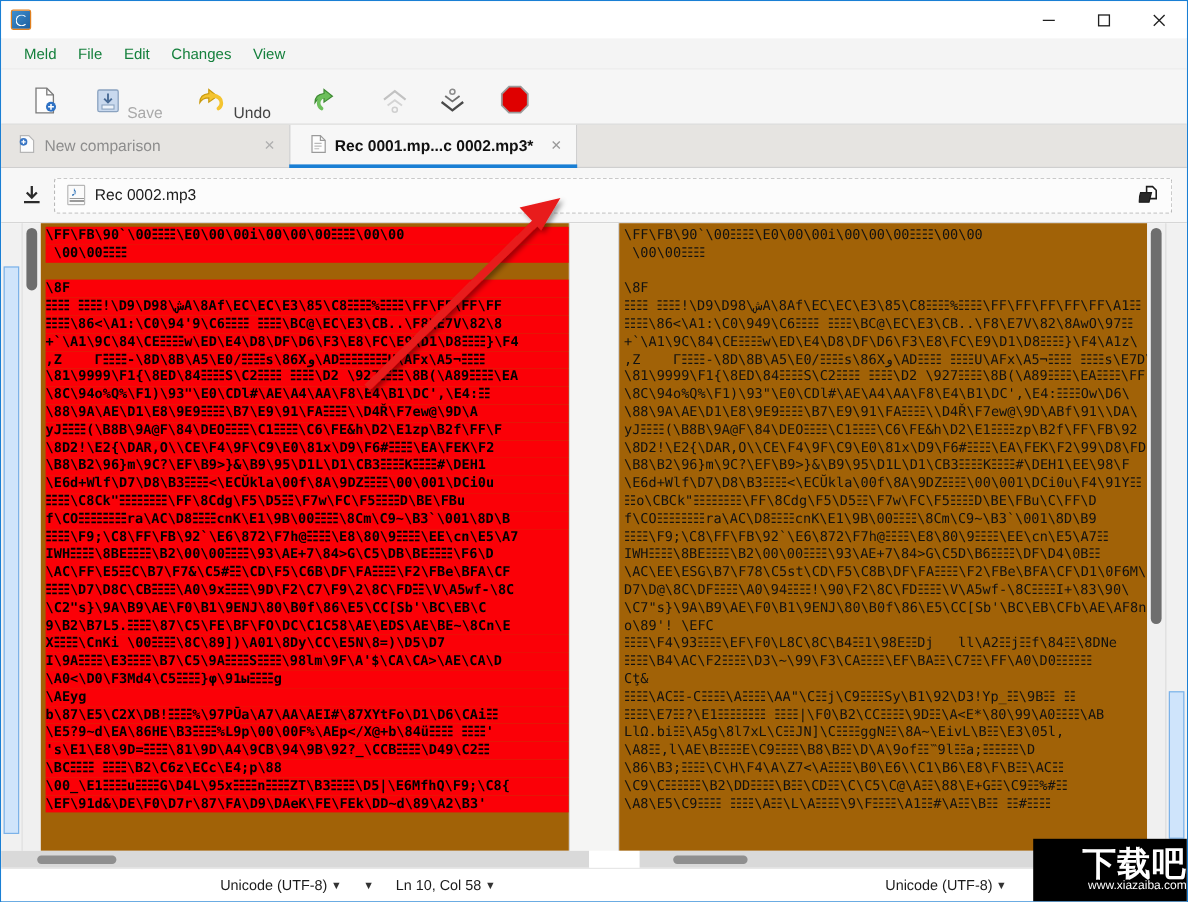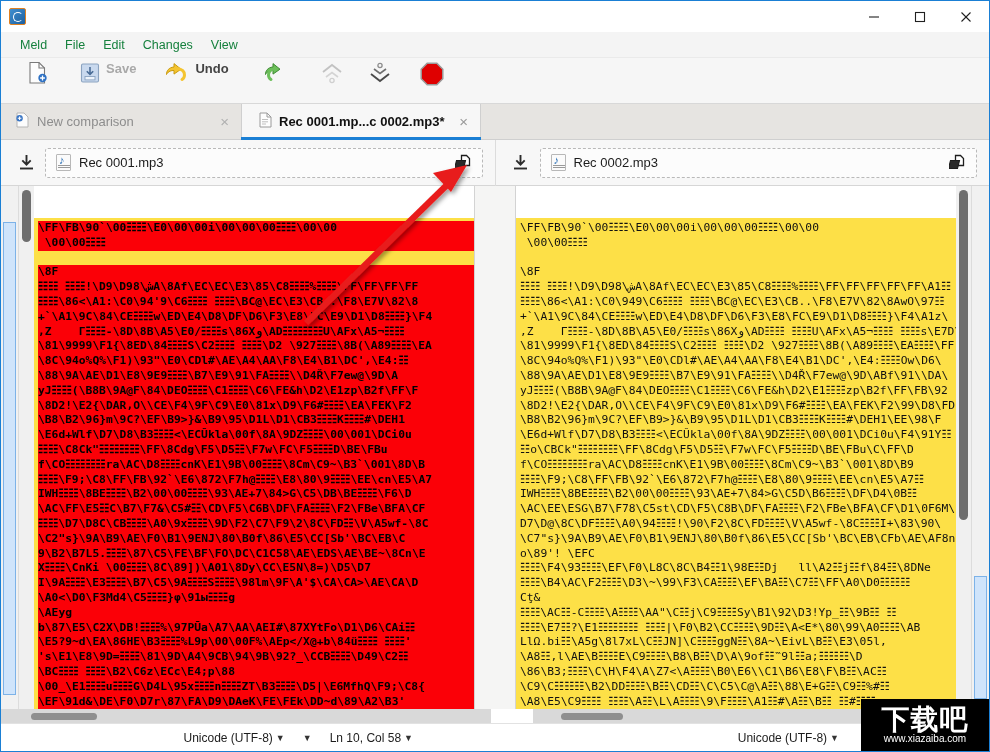--- a/index.html
+++ b/index.html
@@ -65,22 +65,22 @@
   
   .toolbar {
     height: 46px; flex: none;
     display: flex; align-items: center;
     background: #f6f6f6;
     border-bottom: 1px solid #d8d8d8;
     padding-left: 8px; gap: 2px;
   }
   .tb-btn {
     height: 40px; min-width: 38px;
-    display: flex; align-items: flex-start; justify-content: center;
-    gap: 5px; padding: 0 6px; font-weight: bold;
+    display: flex; align-items: flex-end; justify-content: center;
+    gap: 5px; padding: 0 6px;
   }
   .tb-label { font-size: 13px; color: #444; }
   .tb-label.dim { color: #a9a9a9; }
 
   
   .tabstrip {
     height: 36px; flex: none;
     display: flex; align-items: stretch;
     background: #e6e4e1;
     border-bottom: 1px solid #cfcfcf;
@@ -159,21 +159,21 @@
   .vscroll {
     width: 15px; flex: none; background: #f0f0f0; position: relative;
   }
   .vscroll .thumb {
     position: absolute; left: 3px; width: 9px; border-radius: 5px;
     background: #6e6e6e;
   }
 
   .textpane {
     flex: 1 1 0; min-width: 0; position: relative;
-    overflow: hidden; background: #fde047; margin-top: 32px;
+    overflow: hidden; background: #a16207;
   }
   .code {
     font-family: "DejaVu Sans Mono", "Liberation Mono", monospace;
     font-size: 11.3px; line-height: 14.8px;
     white-space: pre; color: #111;
     padding: 3px 0 0 4px;
   }
   .code.left .ln { background: #fb0007; color: #000; font-weight: bold; }
   .code.left .ln.plain { background: transparent; font-weight: normal; }
   .code .ln { display: block; }
@@ -208,21 +208,21 @@
     position: absolute; left: 0; top: 0; width: 990px; height: 752px;
     pointer-events: none; z-index: 40;
   }
 
   
   .watermark {
     position: absolute; right: 0; bottom: 0;
     width: 128px; height: 52px; z-index: 50;
     background: #000; color: #fff;
     display: flex; flex-direction: column;
-    align-items: center; justify-content: center;
+    align-items: flex-end; justify-content: center;
   }
   .wm-cn { font-size: 28px; font-weight: bold; line-height: 1;
            letter-spacing: 1px; font-family: "DejaVu Sans", sans-serif; }
   .wm-url { font-size: 10px; line-height: 1; margin-top: 0;
             font-family: "Liberation Sans", sans-serif; }
 </style>
 </head>
 <body>
 
 <div id="app">
@@ -350,38 +350,20 @@
           <path d="M4 7.5h6M4 9.8h6M4 12h4" stroke="#b9b9b9" stroke-width=".9"></path>
         </svg>
       </span>
       <span class="tab-label">Rec 0001.mp...c 0002.mp3*</span>
       <span class="tab-close">×</span>
     </div>
   </div>
 
   <div class="chooser-row">
 
-    <div class="chooser-half">
-      <span class="dl-icon">
-        <svg width="17" height="18" viewBox="0 0 17 18">
-          <path d="M8.5 1v9M4.3 6.4l4.2 4.2 4.2-4.2" fill="none" stroke="#2b2b2b" stroke-width="1.9"></path>
-          <path d="M2 14.5h13" stroke="#2b2b2b" stroke-width="1.9"></path>
-        </svg>
-      </span>
-      <div class="filebox">
-        <span class="mp3-icon"></span>
-        <span class="file-name">Rec 0001.mp3</span>
-        <span class="open-btn">
-          <svg width="18" height="17" viewBox="0 0 18 17">
-            <path d="M6.5 1.5h5l3 3v7h-8z" fill="#fff" stroke="#1d1d1d" stroke-width="1.3"></path>
-            <path d="M1.5 6.5h9l-2 8h-9z" fill="#2a2a2a" stroke="#1d1d1d" stroke-width="1.1"></path>
-          </svg>
-        </span>
-      </div>
-    </div>
 
     <div class="chooser-half">
       <span class="dl-icon">
         <svg width="17" height="18" viewBox="0 0 17 18">
           <path d="M8.5 1v9M4.3 6.4l4.2 4.2 4.2-4.2" fill="none" stroke="#2b2b2b" stroke-width="1.9"></path>
           <path d="M2 14.5h13" stroke="#2b2b2b" stroke-width="1.9"></path>
         </svg>
       </span>
       <div class="filebox">
         <span class="mp3-icon"></span>

